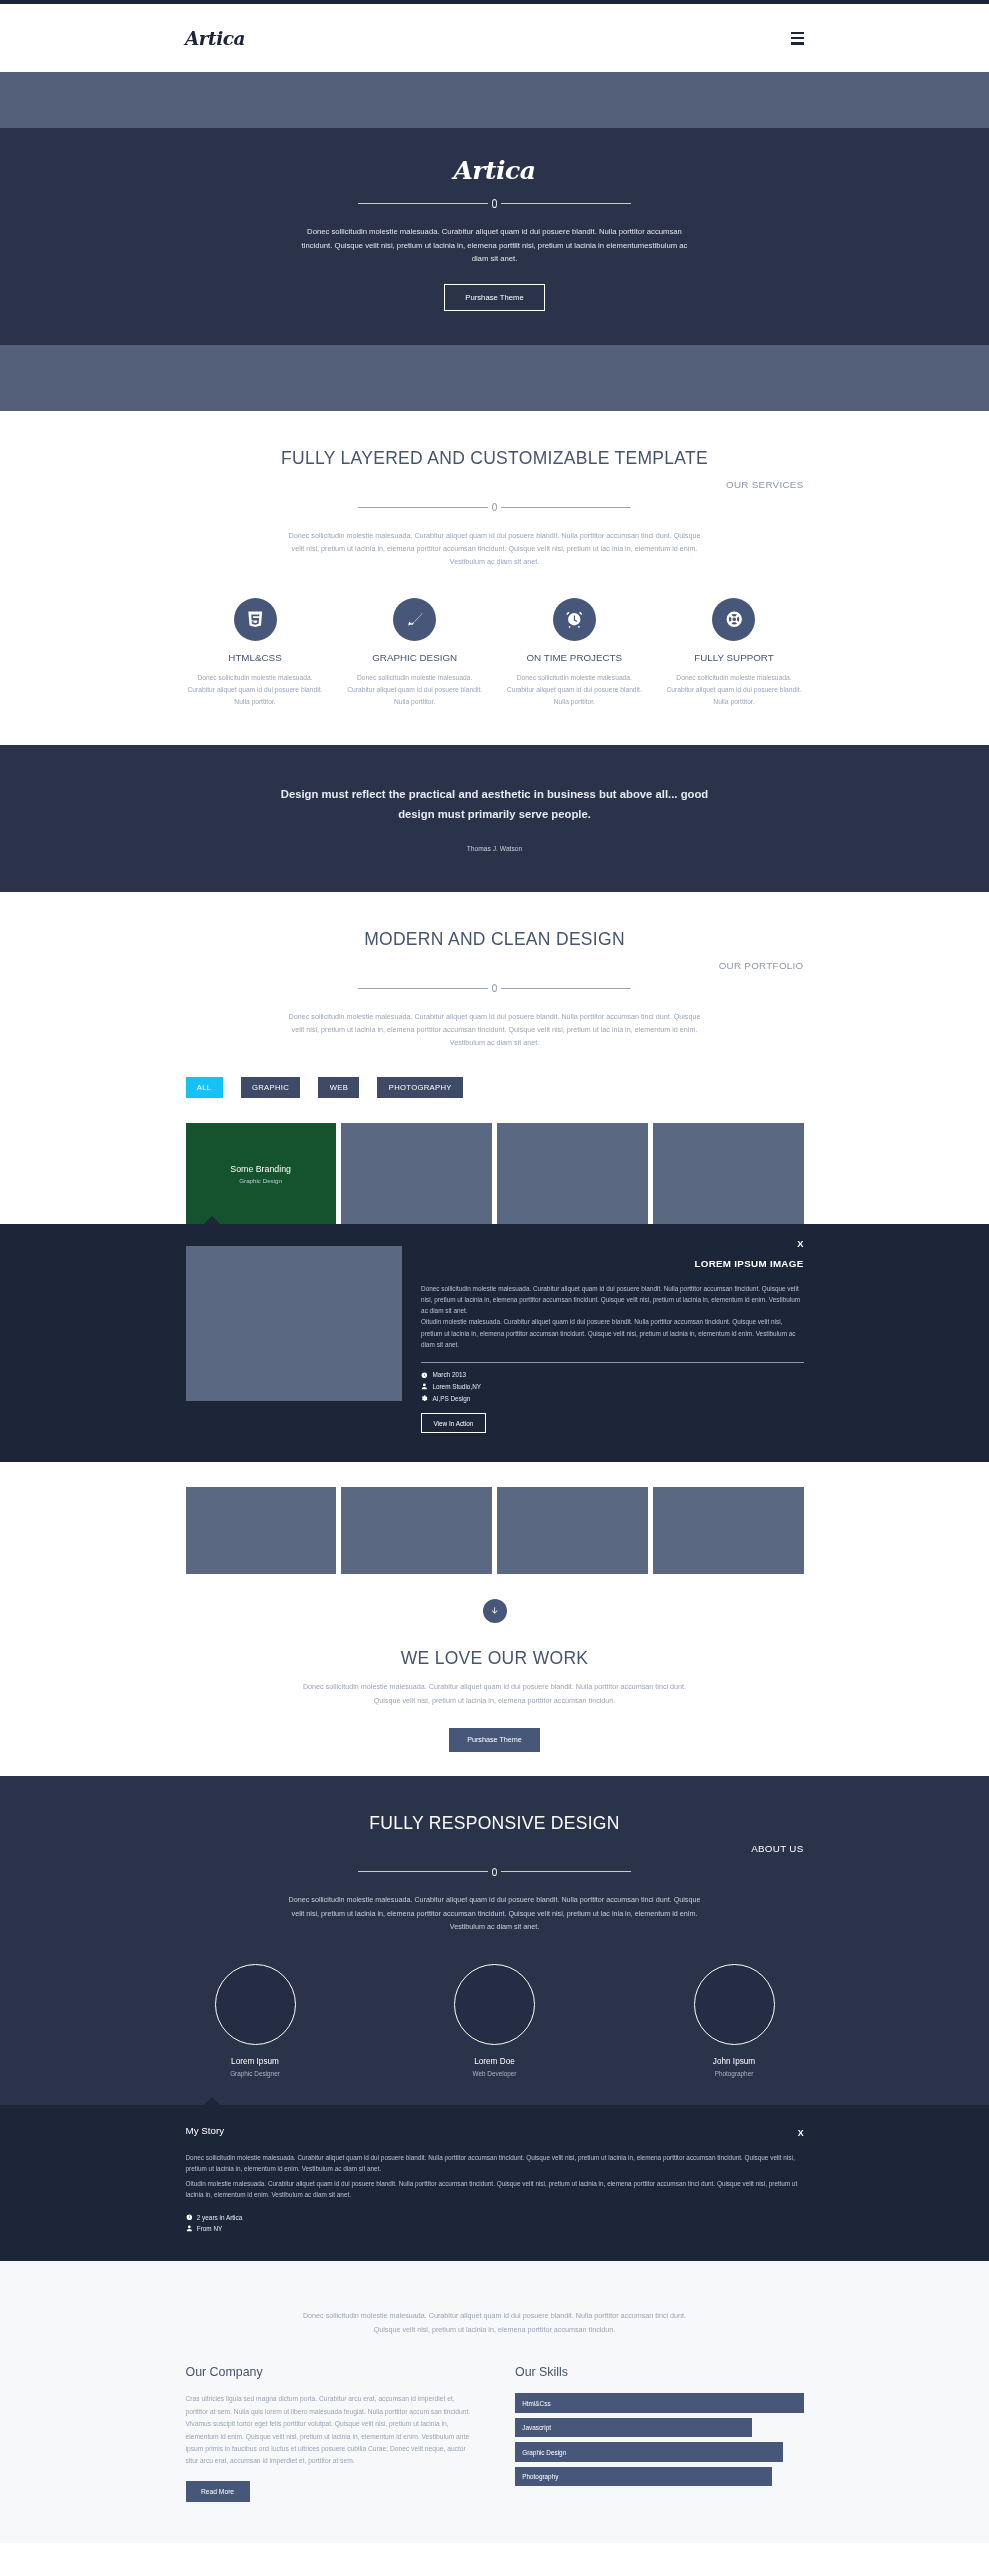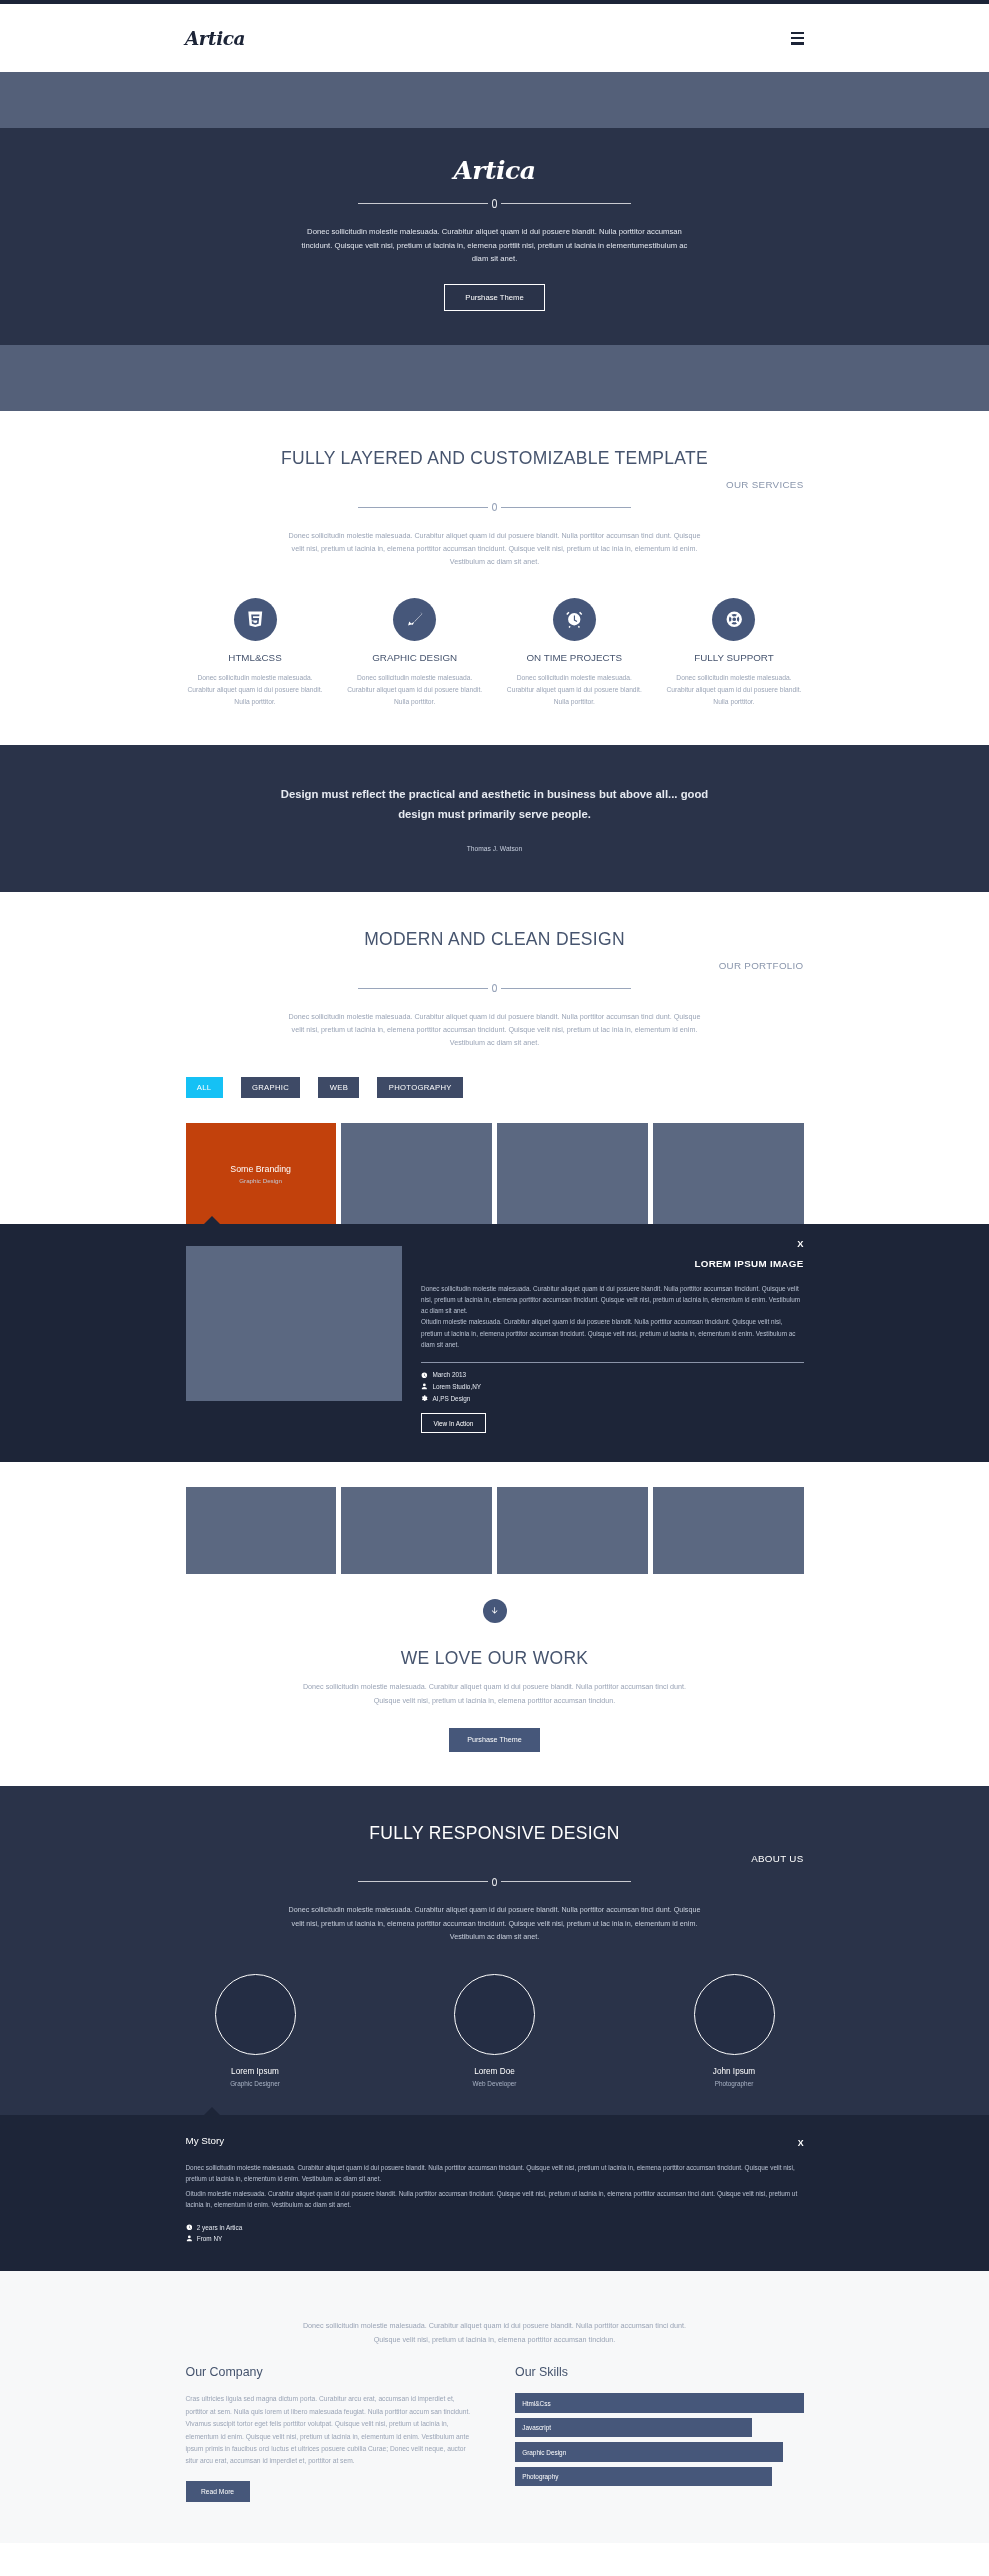--- a/index.html
+++ b/index.html
@@ -108,21 +108,21 @@
   .filter {
     background: #3e4a66; color: #fff; font-size: 7.7px; font-weight: 300;
     padding: 6.2px 11.3px; cursor: pointer; border: none; font-family: inherit;
     letter-spacing: 0.3px;
   }
   .filter.active { background: #15c1f5; }
 
   
   .pgrid { display: flex; gap: 5.7px; margin-top: 25px; }
   .pcell { flex: 1; height: 101px; background: #5b6881; position: relative; }
-  .pcell.active { background: #c2410c; }
+  .pcell.active { background: #14532d; }
   .pcell-cap {
     position: absolute; left: 0; right: 0; top: 50%; transform: translateY(-50%);
     text-align: center;
   }
   .pcell-cap h4 { color: #fff; font-size: 8.8px; font-weight: 400; margin-bottom: 3.1px; }
   .pcell-cap p { color: #c2c9d6; font-size: 6.2px; font-weight: 300; }
 
   
   .lightbox { background: #1d2538; width: 100%; position: relative; padding: 21.6px 0 29px; }
   .arrow-up {
@@ -185,21 +185,21 @@
   .story { background: #1d2538; width: 100%; padding: 20.6px 0 25px; position: relative; }
   .story .arrow-up { left: 204px; }
   .story-title { color: #fff; font-size: 9.8px; font-weight: 400; margin-bottom: 15.5px; }
   .story-close { position: absolute; right: 0; top: 2.1px; color: #fff; font-size: 8.8px; font-weight: bold; cursor: pointer; }
   .story-text { color: #b9c2d2; font-size: 6.4px; line-height: 11.3px; font-weight: 300; margin-bottom: 13.4px; }
   .story-meta { color: #e6eaf1; font-size: 6.4px; font-weight: 300; margin-bottom: 4.1px; display: flex; align-items: center; gap: 4.6px; }
   .story-meta svg { width: 6.7px; height: 6.7px; fill: #fff; }
 
   
   .skills-wrap { background: #f7f8f9; width: 100%; padding: 37px 0 41px; }
-  .cols { display: flex; gap: 41px; margin-top: 19px; }
+  .cols { display: flex; gap: 41px; margin-top: 29px; }
   .col { flex: 1; }
   .col h3 { font-size: 12.4px; font-weight: 300; color: #46546e; margin-bottom: 14.4px; }
   .col p { font-size: 6.7px; line-height: 12.4px; color: #9aa4b6; font-weight: 300; margin-bottom: 13.4px; }
   .bar { background: #46577a; color: #fff; font-size: 6.4px; font-weight: 300;
          padding: 6.2px 7.2px; margin-bottom: 5.2px; }
 </style>
 </head>
 <body>
 
 <div class="topline"></div>
@@ -345,21 +345,21 @@
               <path d="M12 8a4 4 0 100 8 4 4 0 000-8zm9.4 4c0-.6-.1-1.2-.2-1.8l2.1-1.6-2-3.5-2.5 1a8.6 8.6 0 00-3-1.8L15.4 1h-4l-.4 2.7c-1.1.3-2.1.9-3 1.7l-2.5-1-2 3.5 2.1 1.6c-.1.6-.2 1.2-.2 1.8s.1 1.2.2 1.8L3.5 15l2 3.5 2.5-1c.9.8 1.9 1.4 3 1.8l.4 2.7h4l.4-2.7c1.1-.4 2.1-1 3-1.8l2.5 1 2-3.5-2.1-1.6c.1-.6.2-1.2.2-1.8z"></path>
             </svg>
           <span>AI,PS Design</span>
         </div>
         <button class="lb-btn">View In Action</button>
       </div>
     </div>
   </div>
 </div>
 
-<div class="section" style="padding-top:0;padding-bottom:34px">
+<div class="section" style="padding-top:0;padding-bottom:24px">
   <div class="wrap">
     <div class="pgrid2">
       <div class="pcell"></div>
       <div class="pcell"></div>
       <div class="pcell"></div>
       <div class="pcell"></div>
     </div>
 
     <div class="arrow-circle">
       <svg viewBox="0 0 24 24">

